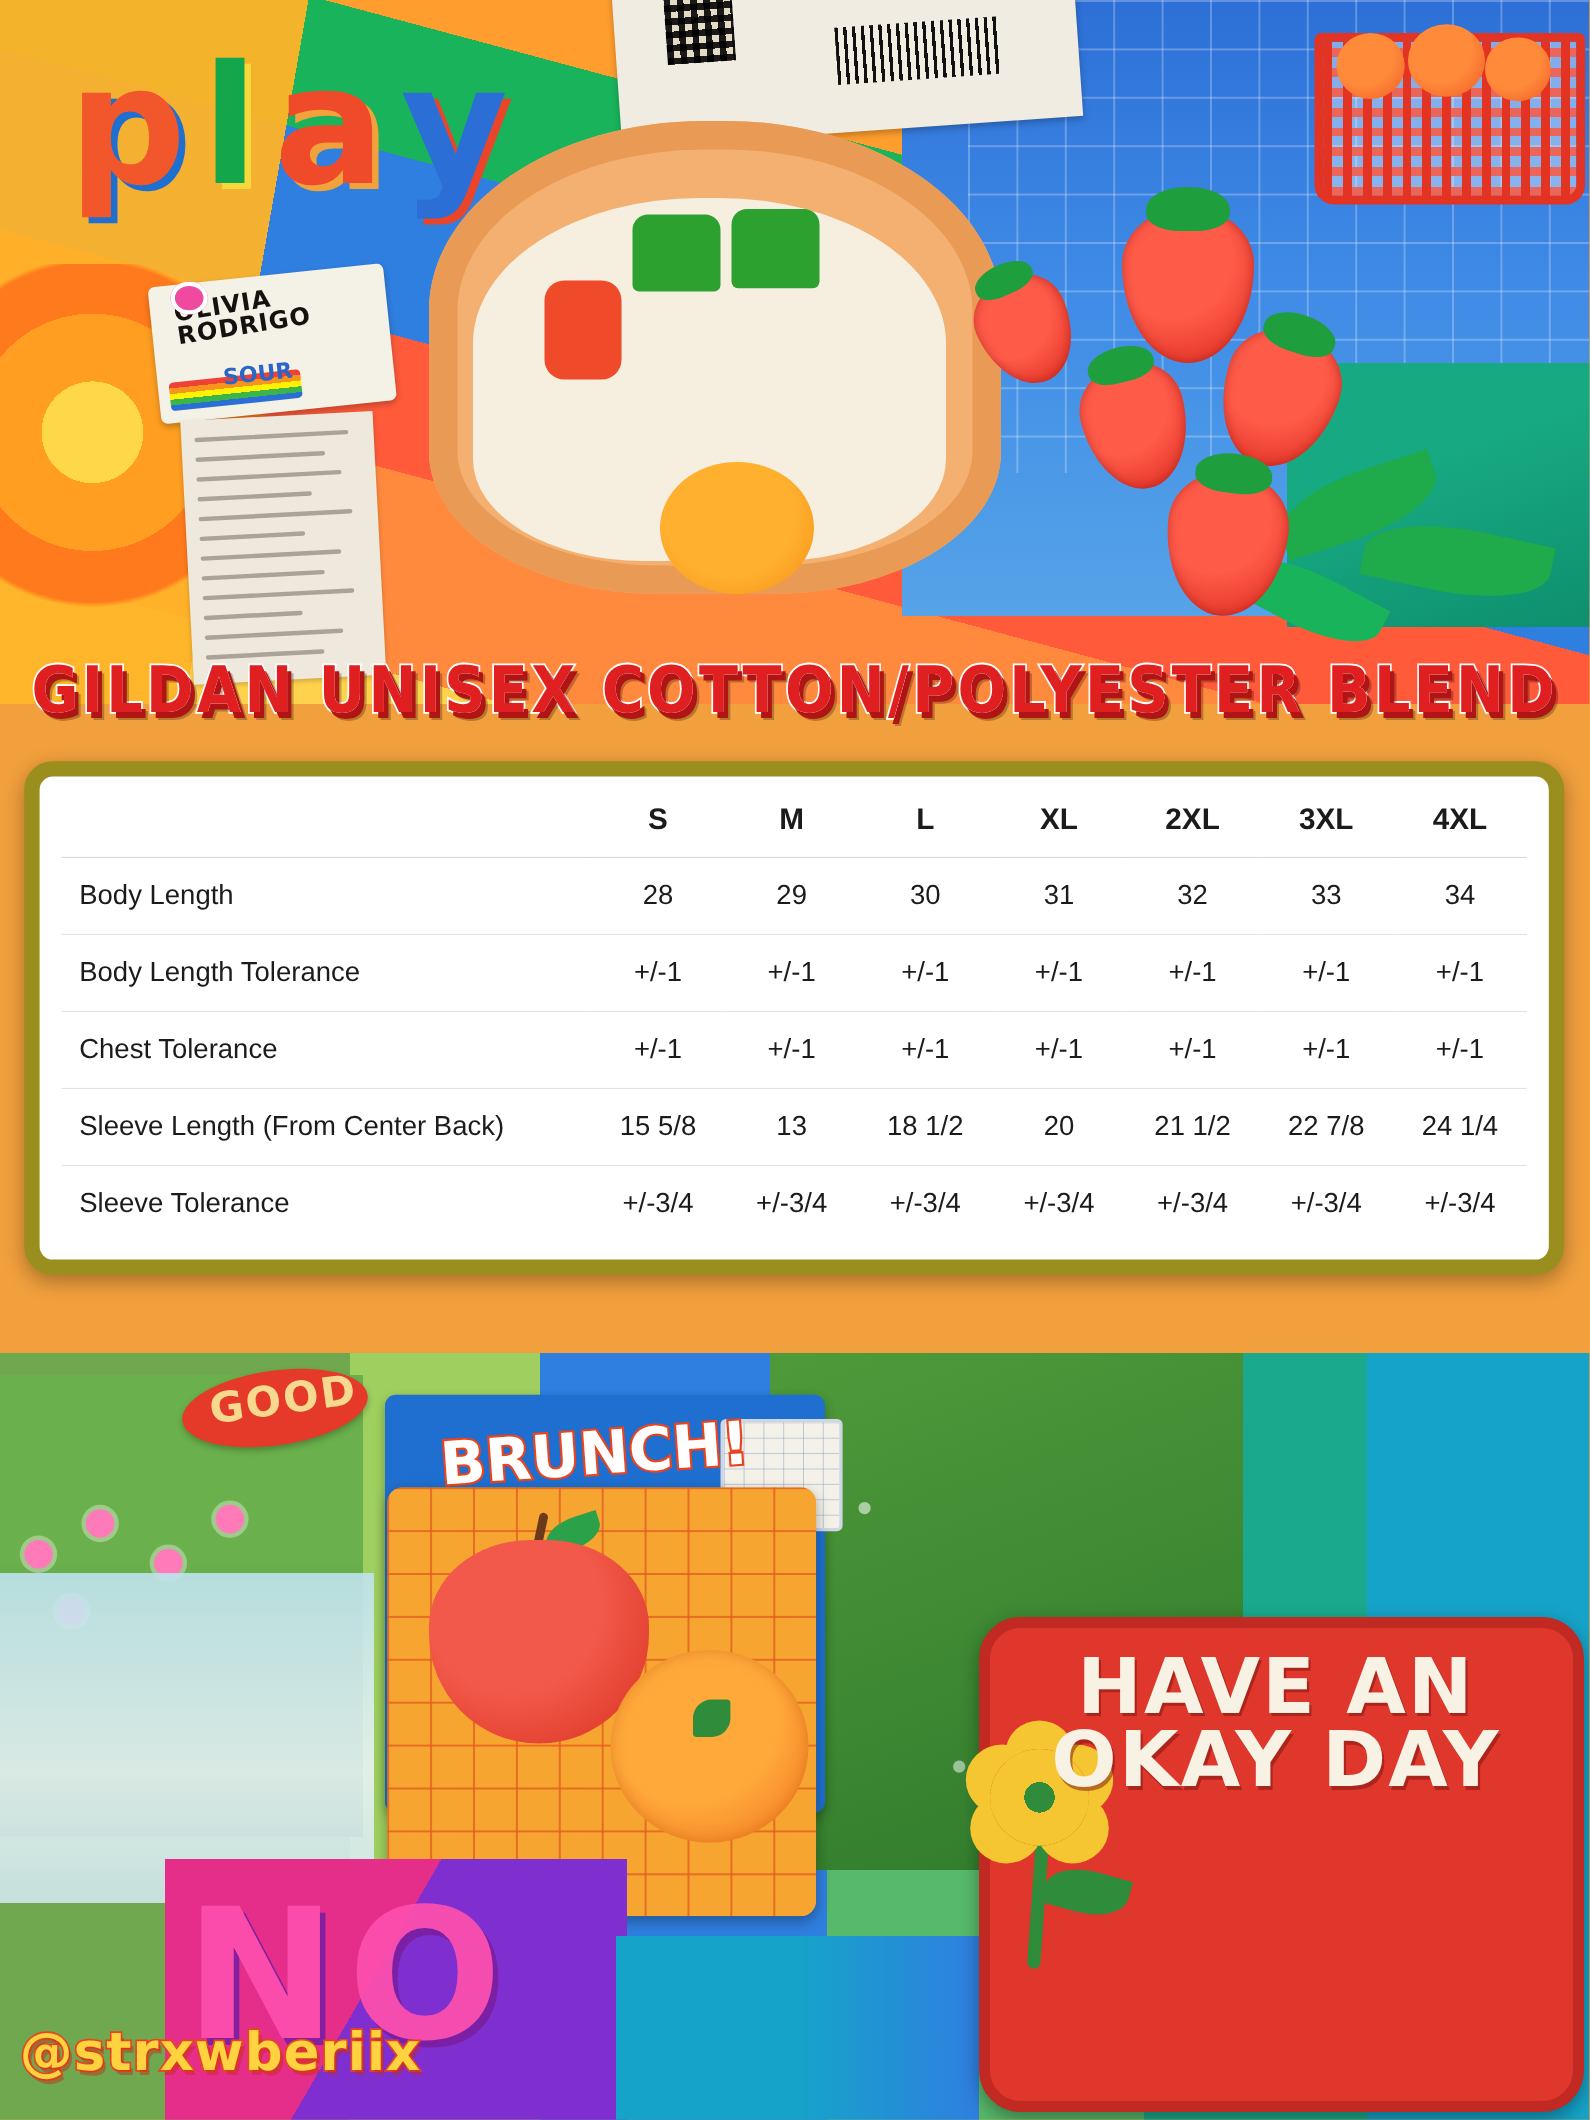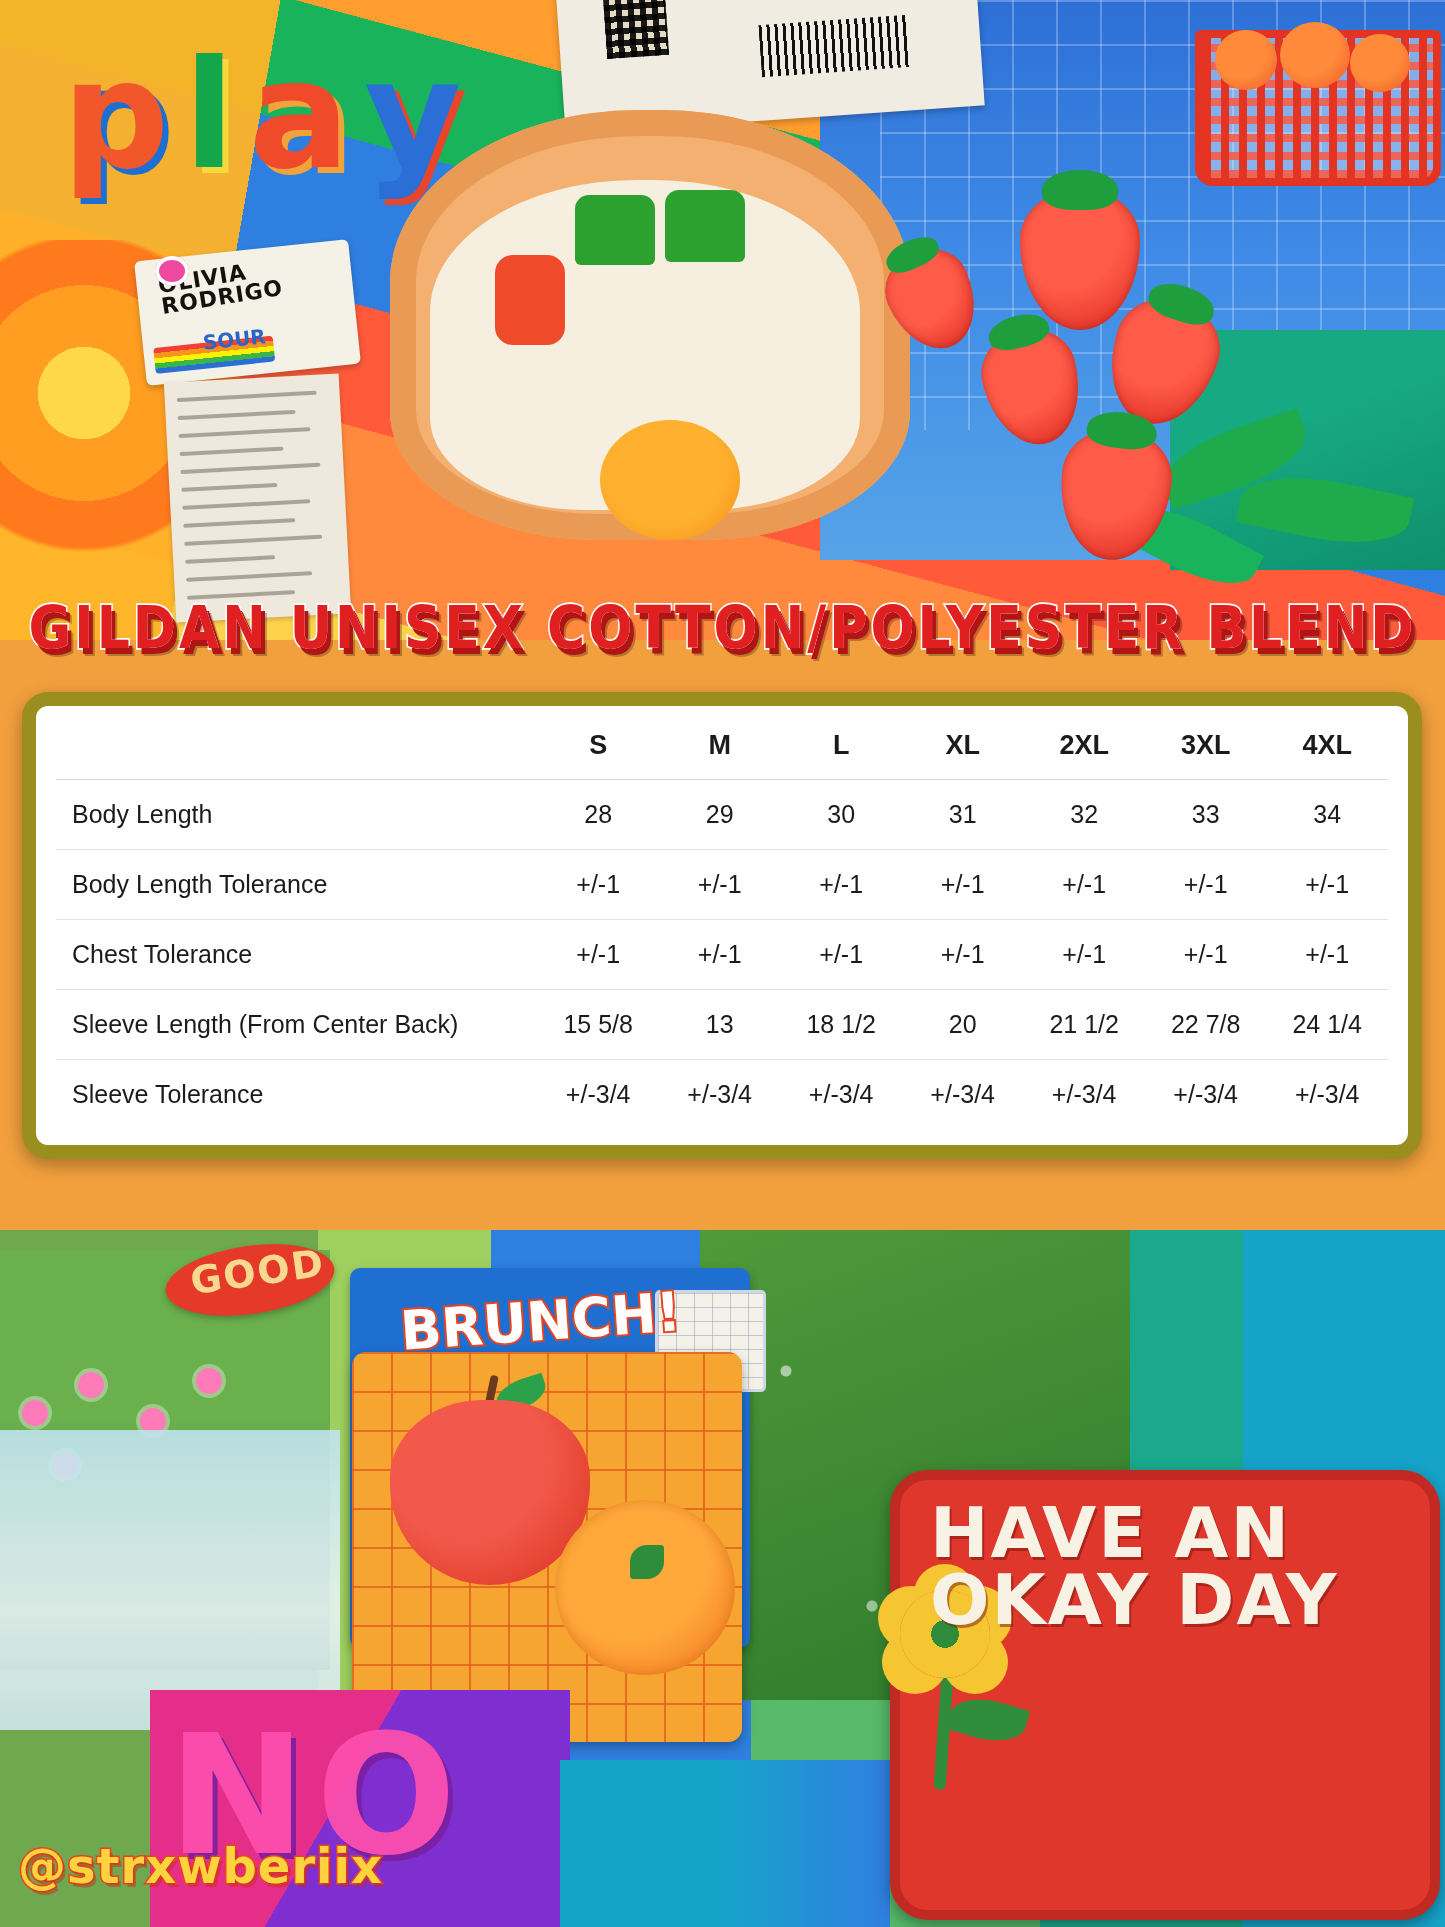--- a/index.html
+++ b/index.html
@@ -344,21 +344,21 @@
     box-shadow: 0 6px 16px rgba(0,0,0,.35);
   }
   .okay-text {
     position: absolute;
     left: 930px; top: 1500px; width: 460px;
     font-family: "DejaVu Sans", sans-serif;
     font-weight: bold;
     font-size: 70px;
     line-height: .96;
     color: #f7f2e4;
-    text-align: left;
+    text-align: center;
     letter-spacing: 2px;
     text-shadow: 2px 3px 0 rgba(120,20,14,.5);
   }
   .okay-flower-c {
     left: 900px; top: 1590px; width: 90px; height: 88px;
     background: radial-gradient(circle at 50% 50%, #2f8c3b 0 22%, #f5c632 22% 100%);
     border-radius: 50%;
     box-shadow:
       -34px -16px 0 -12px #f5c632,
       34px -16px 0 -12px #f5c632,

